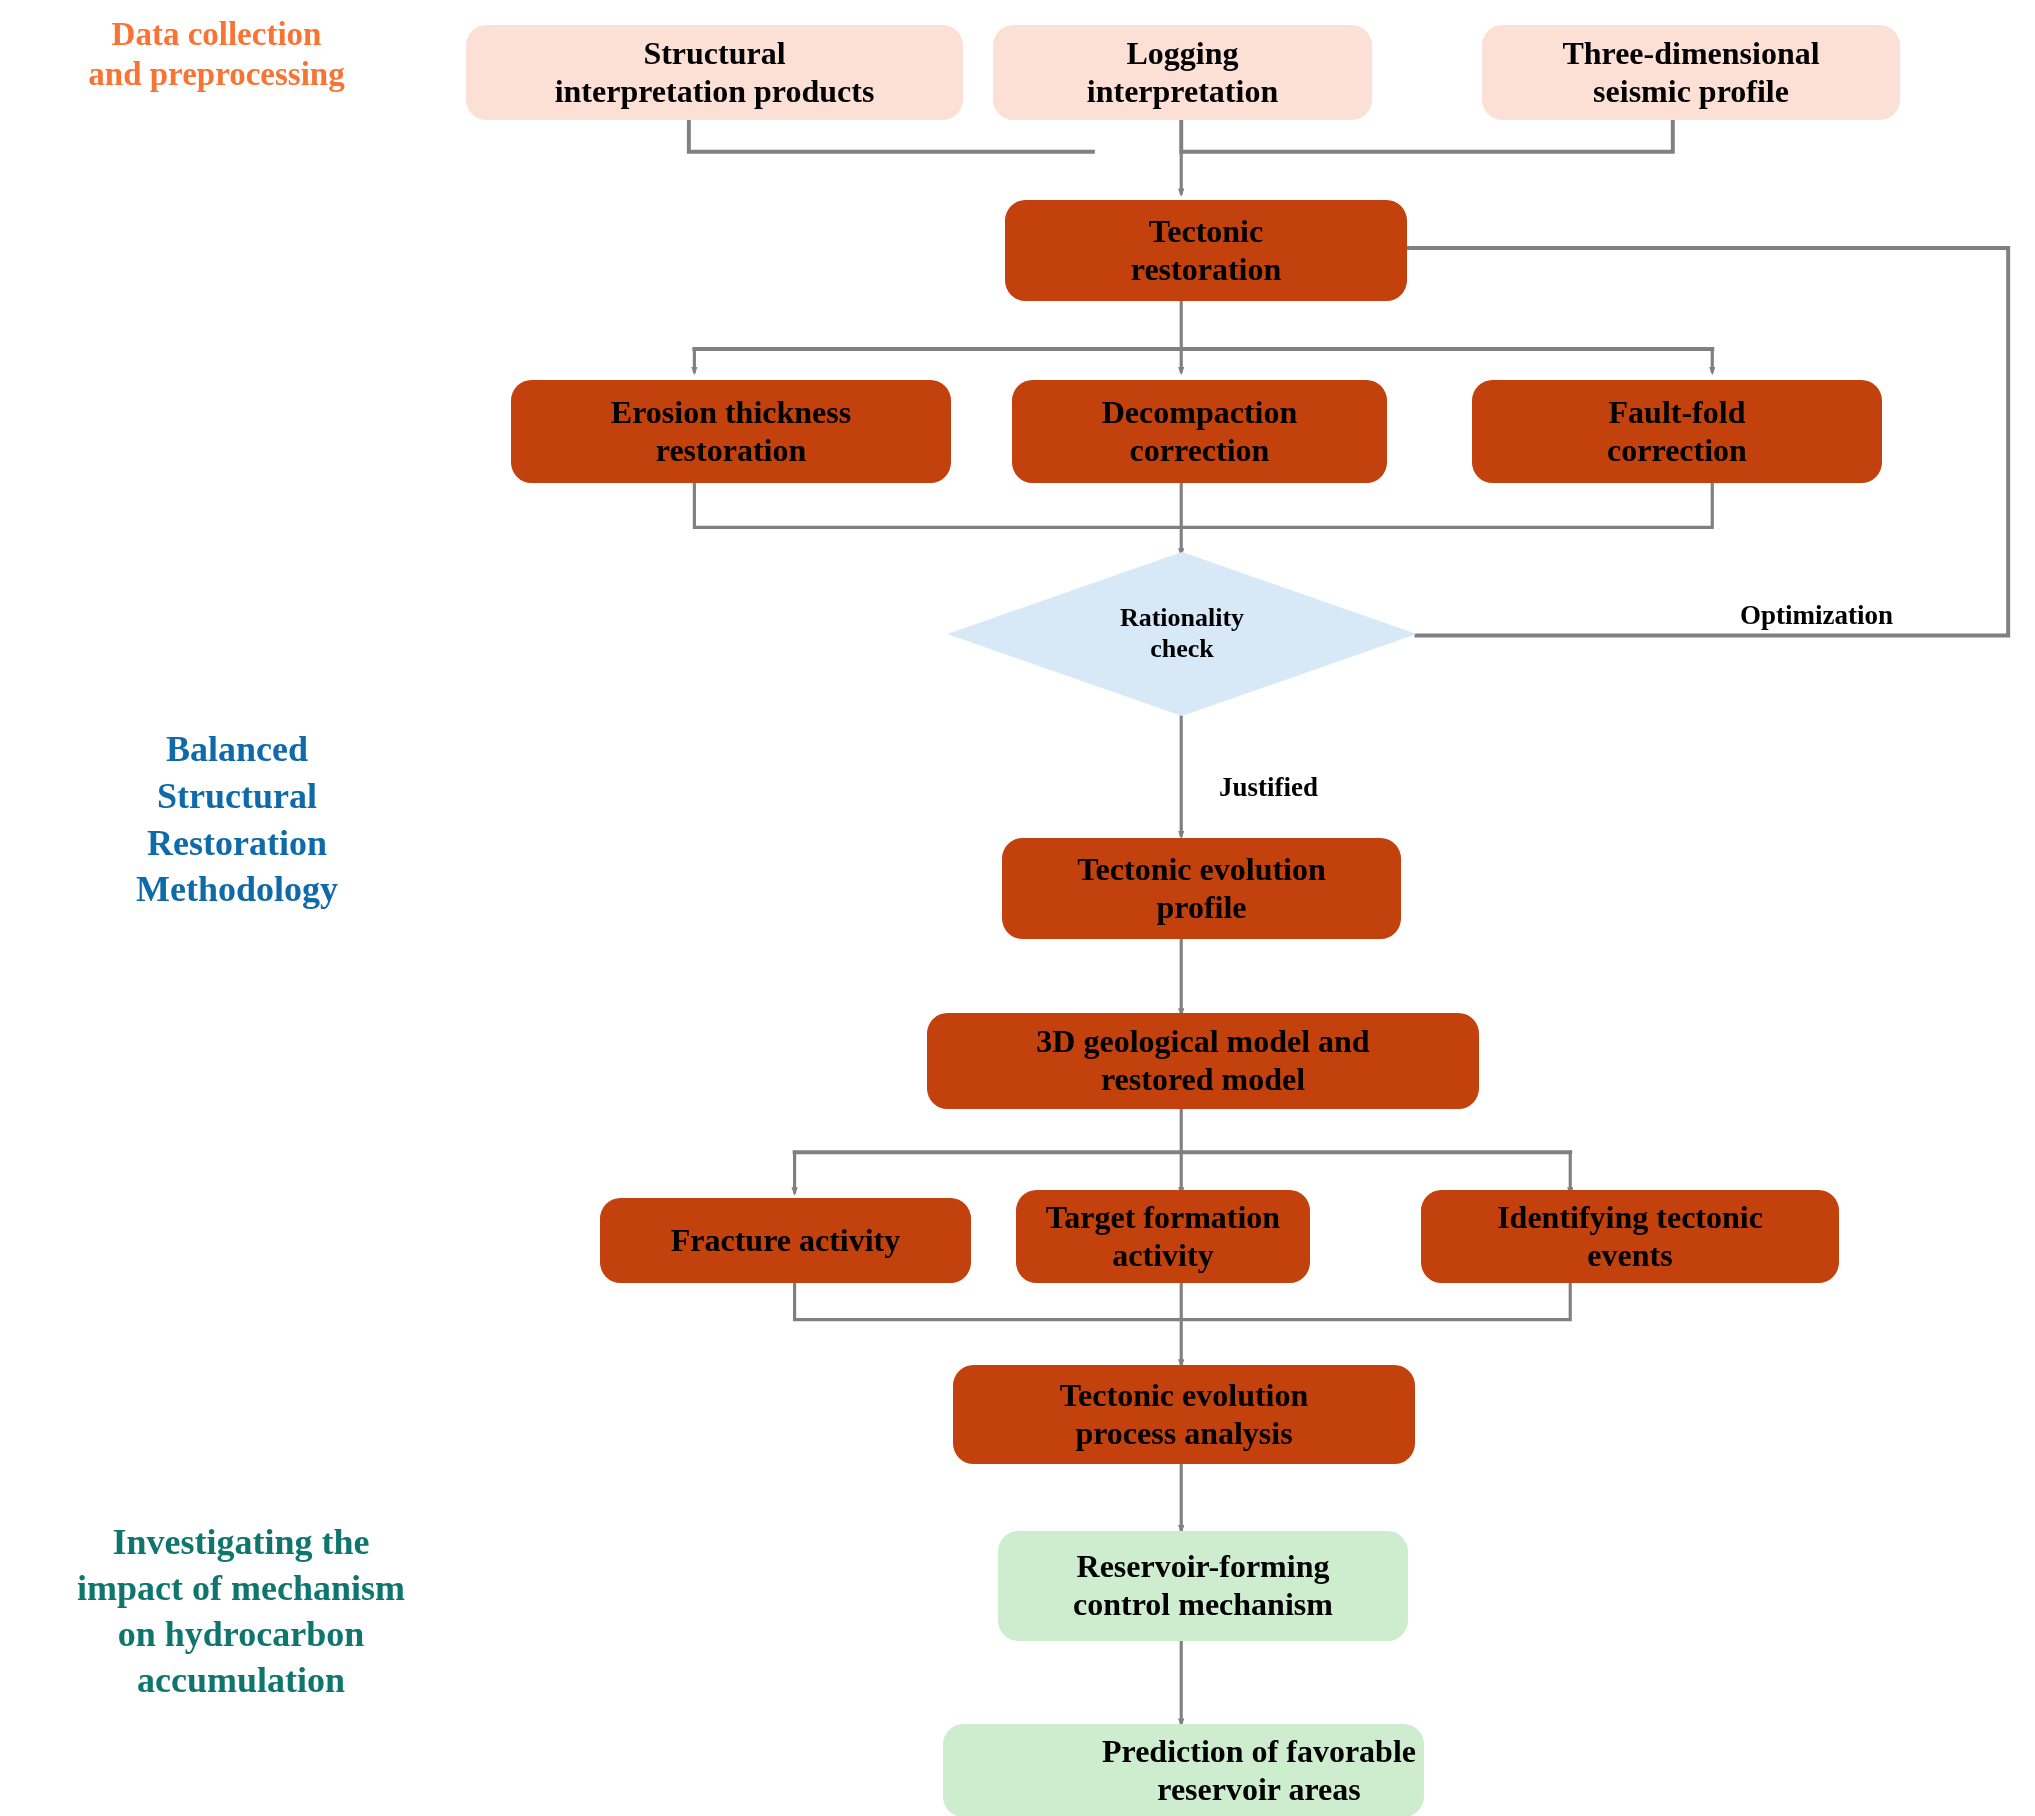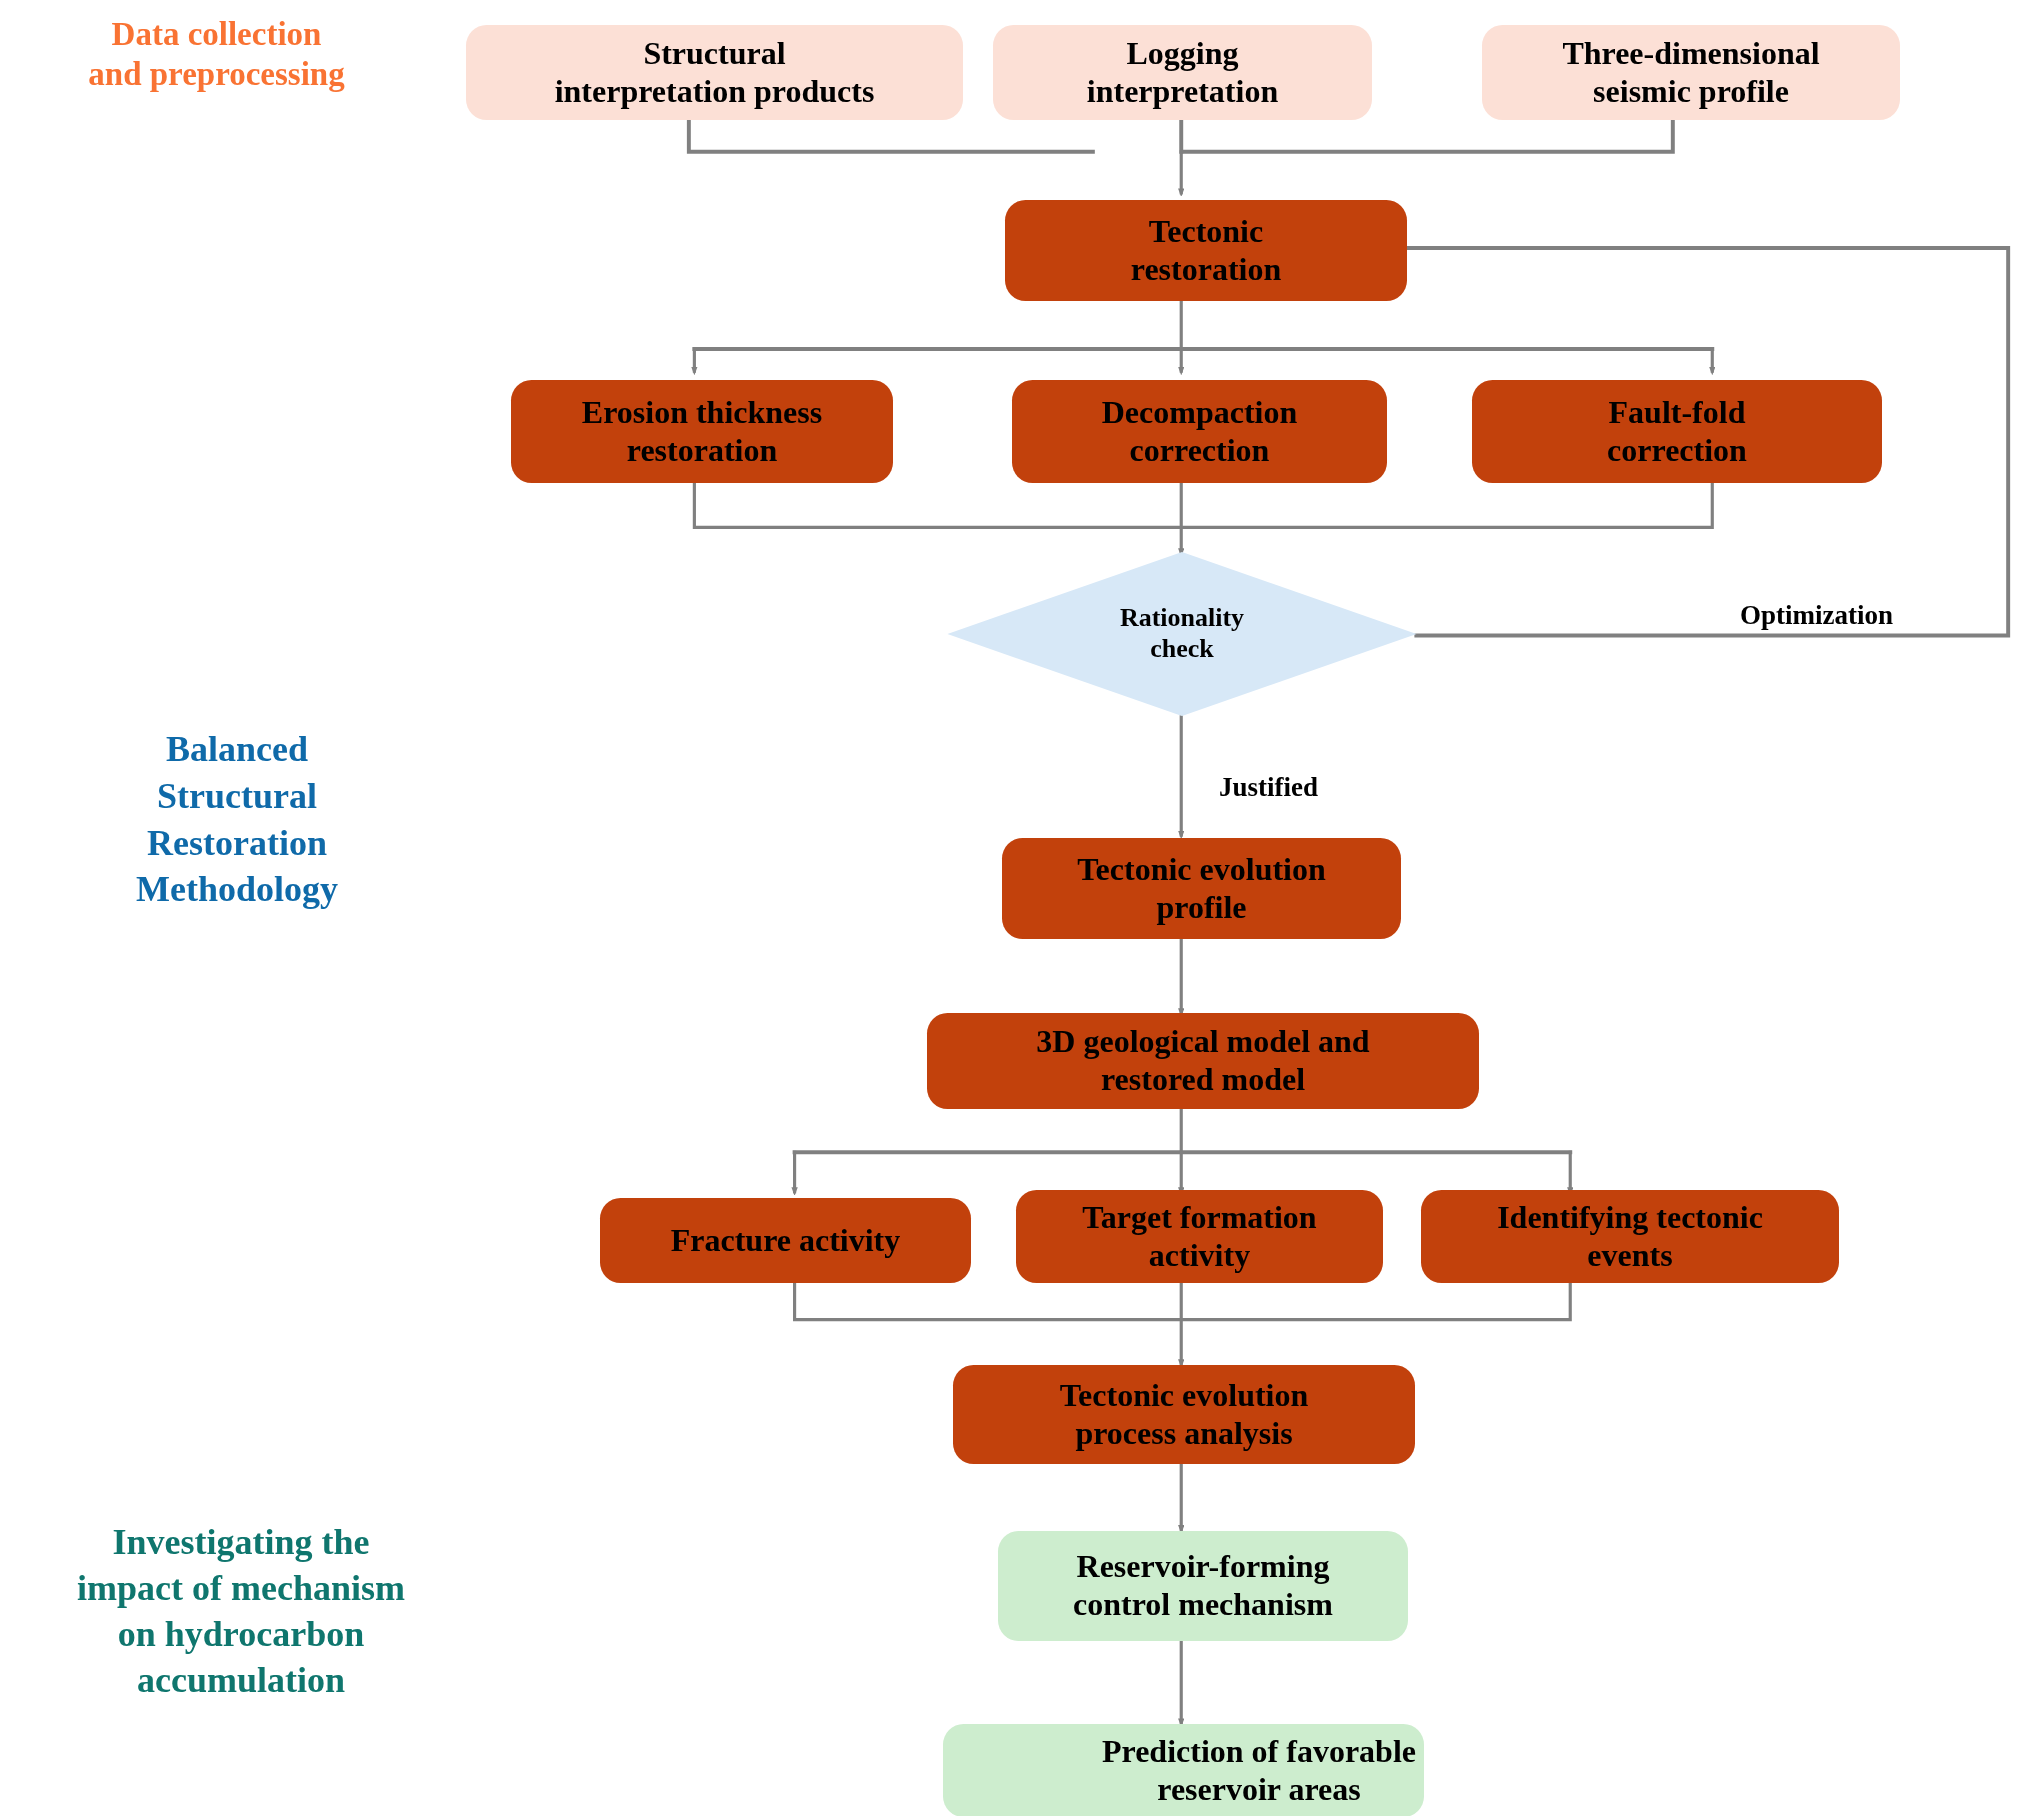--- a/index.html
+++ b/index.html
@@ -116,21 +116,21 @@
     </div>
   </div>
 
   <div class="node blue" style="left:1005px;top:200px;width:402px;height:101px;font-size:32px;">
     <div>
       <div>Tectonic</div>
       <div>restoration</div>
     </div>
   </div>
 
-  <div class="node blue" style="left:511px;top:380px;width:382px;height:103px;font-size:32px;">
+  <div class="node blue" style="left:511px;top:380px;width:440px;height:103px;font-size:32px;">
     <div>
       <div>Erosion thickness</div>
       <div>restoration</div>
     </div>
   </div>
 
   <div class="node blue" style="left:1012px;top:380px;width:375px;height:103px;font-size:32px;">
     <div>
       <div>Decompaction</div>
       <div>correction</div>
@@ -173,21 +173,21 @@
       <div>restored model</div>
     </div>
   </div>
 
   <div class="node blue" style="left:600px;top:1198px;width:371px;height:85px;font-size:32px;">
     <div>
       <div>Fracture activity</div>
     </div>
   </div>
 
-  <div class="node blue" style="left:1016px;top:1190px;width:367px;height:93px;font-size:32px;">
+  <div class="node blue" style="left:1016px;top:1190px;width:294px;height:93px;font-size:32px;">
     <div>
       <div>Target formation</div>
       <div>activity</div>
     </div>
   </div>
 
   <div class="node blue" style="left:1421px;top:1190px;width:418px;height:93px;font-size:32px;">
     <div>
       <div>Identifying tectonic</div>
       <div>events</div>

